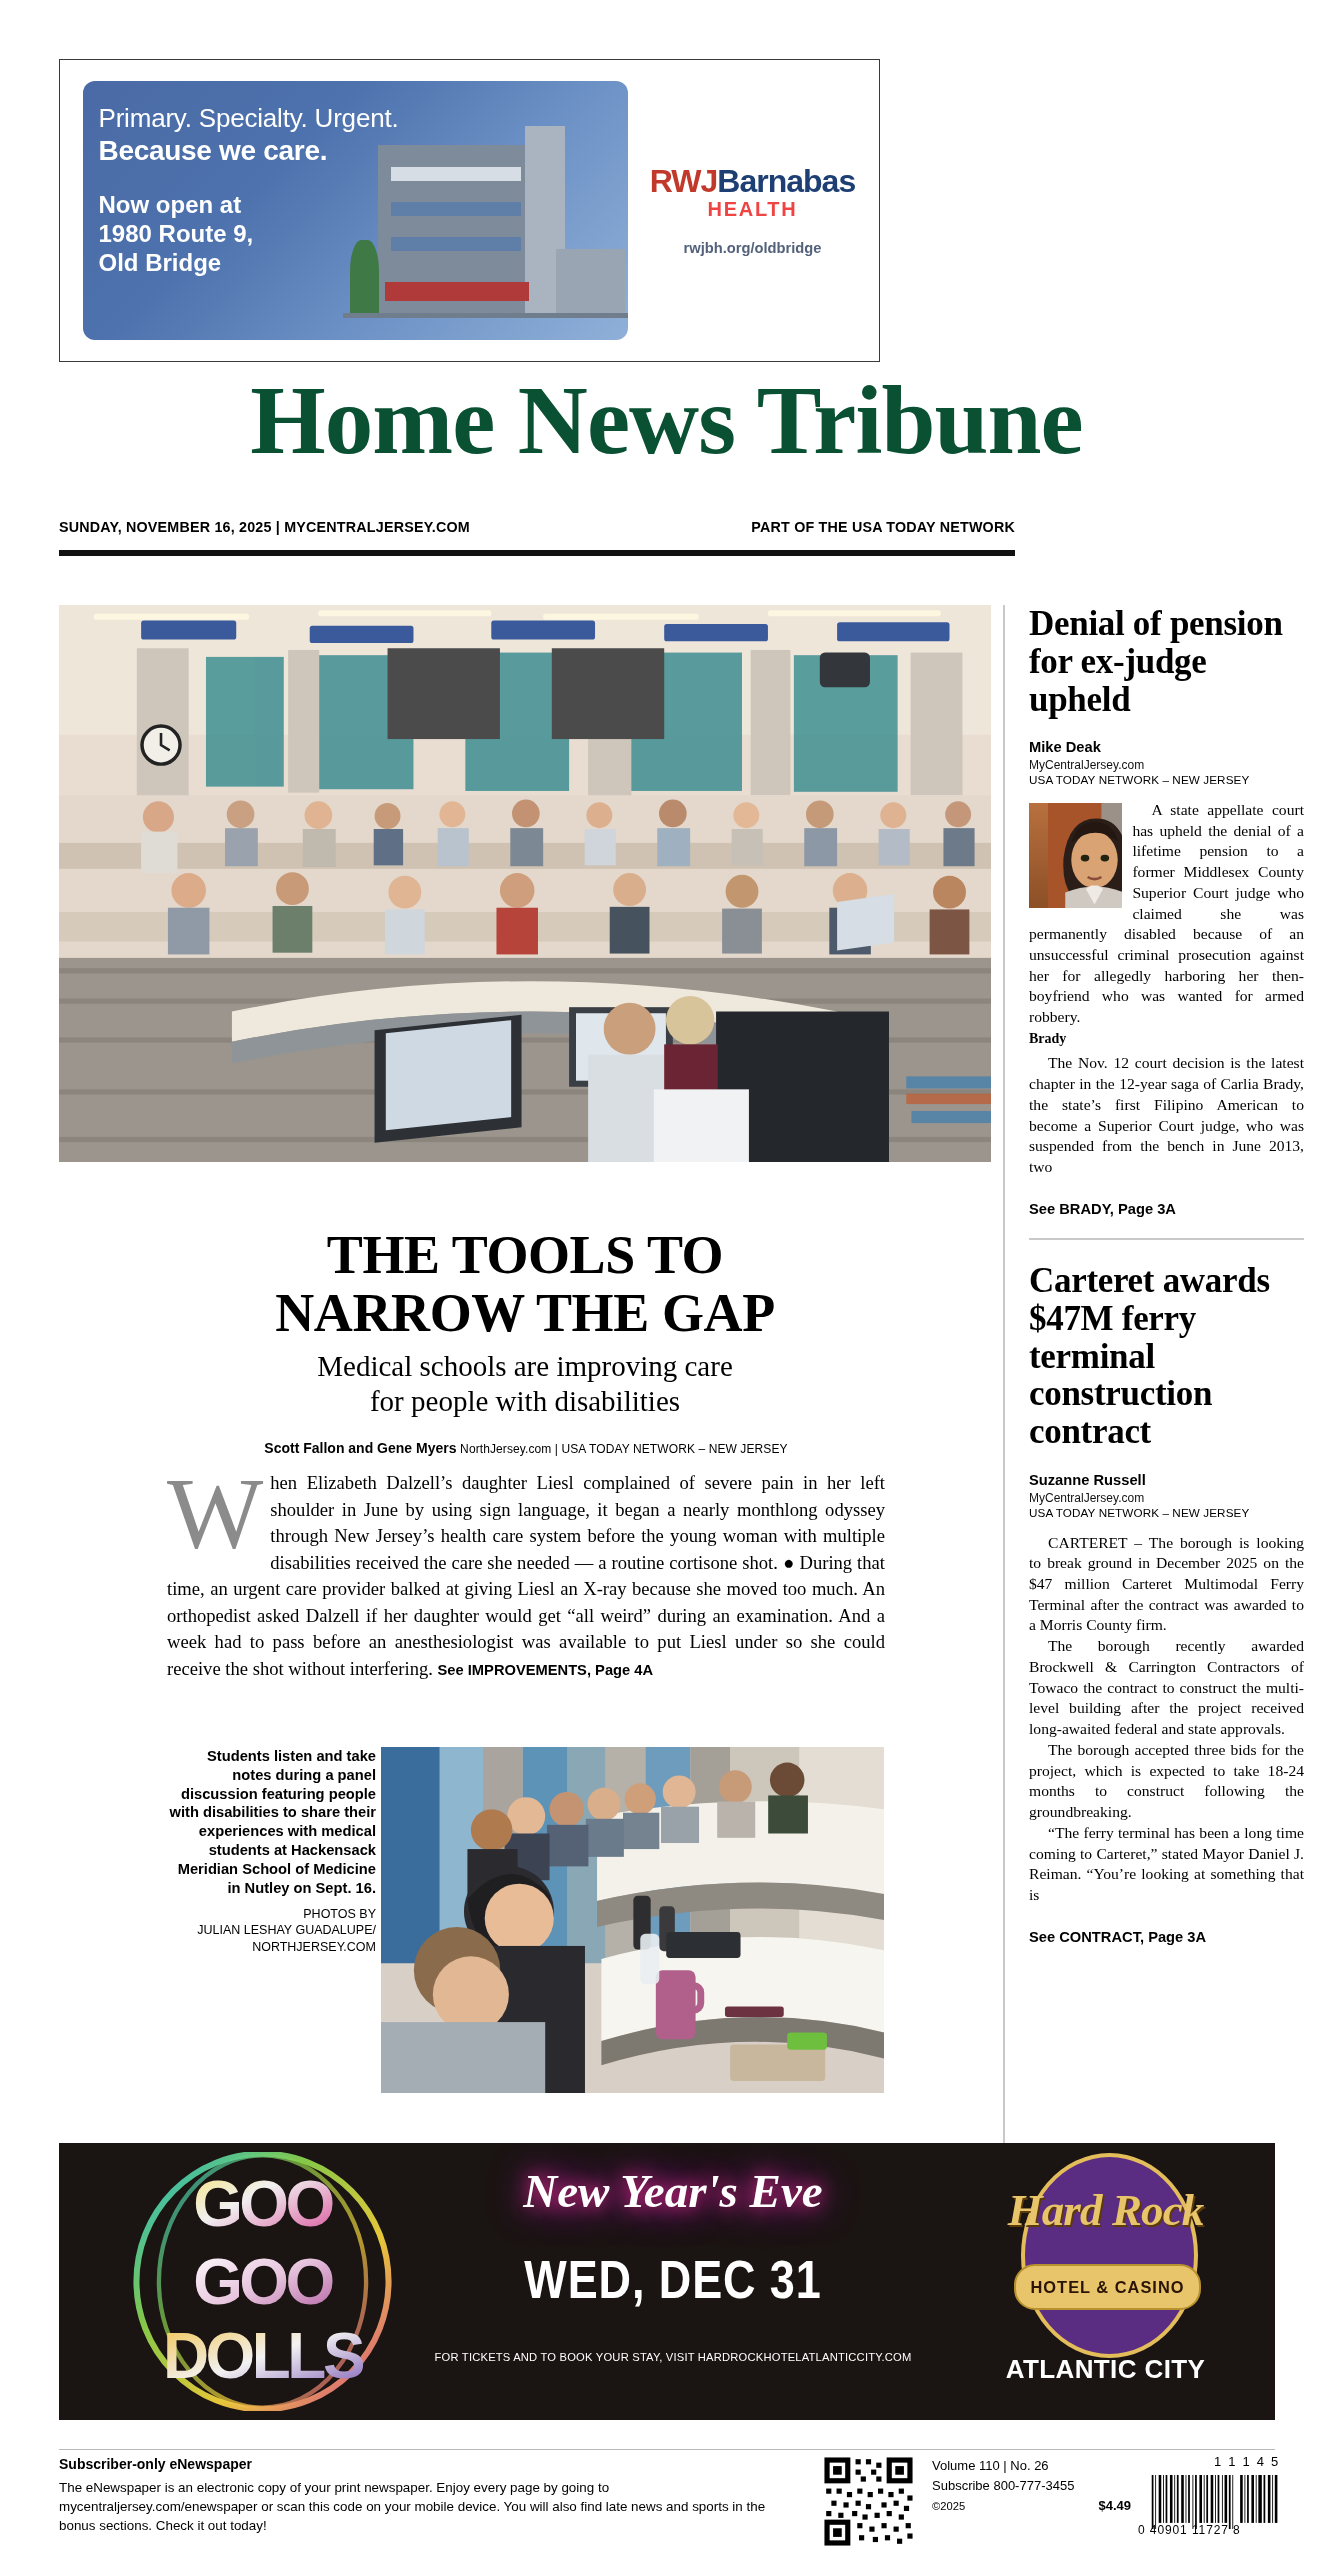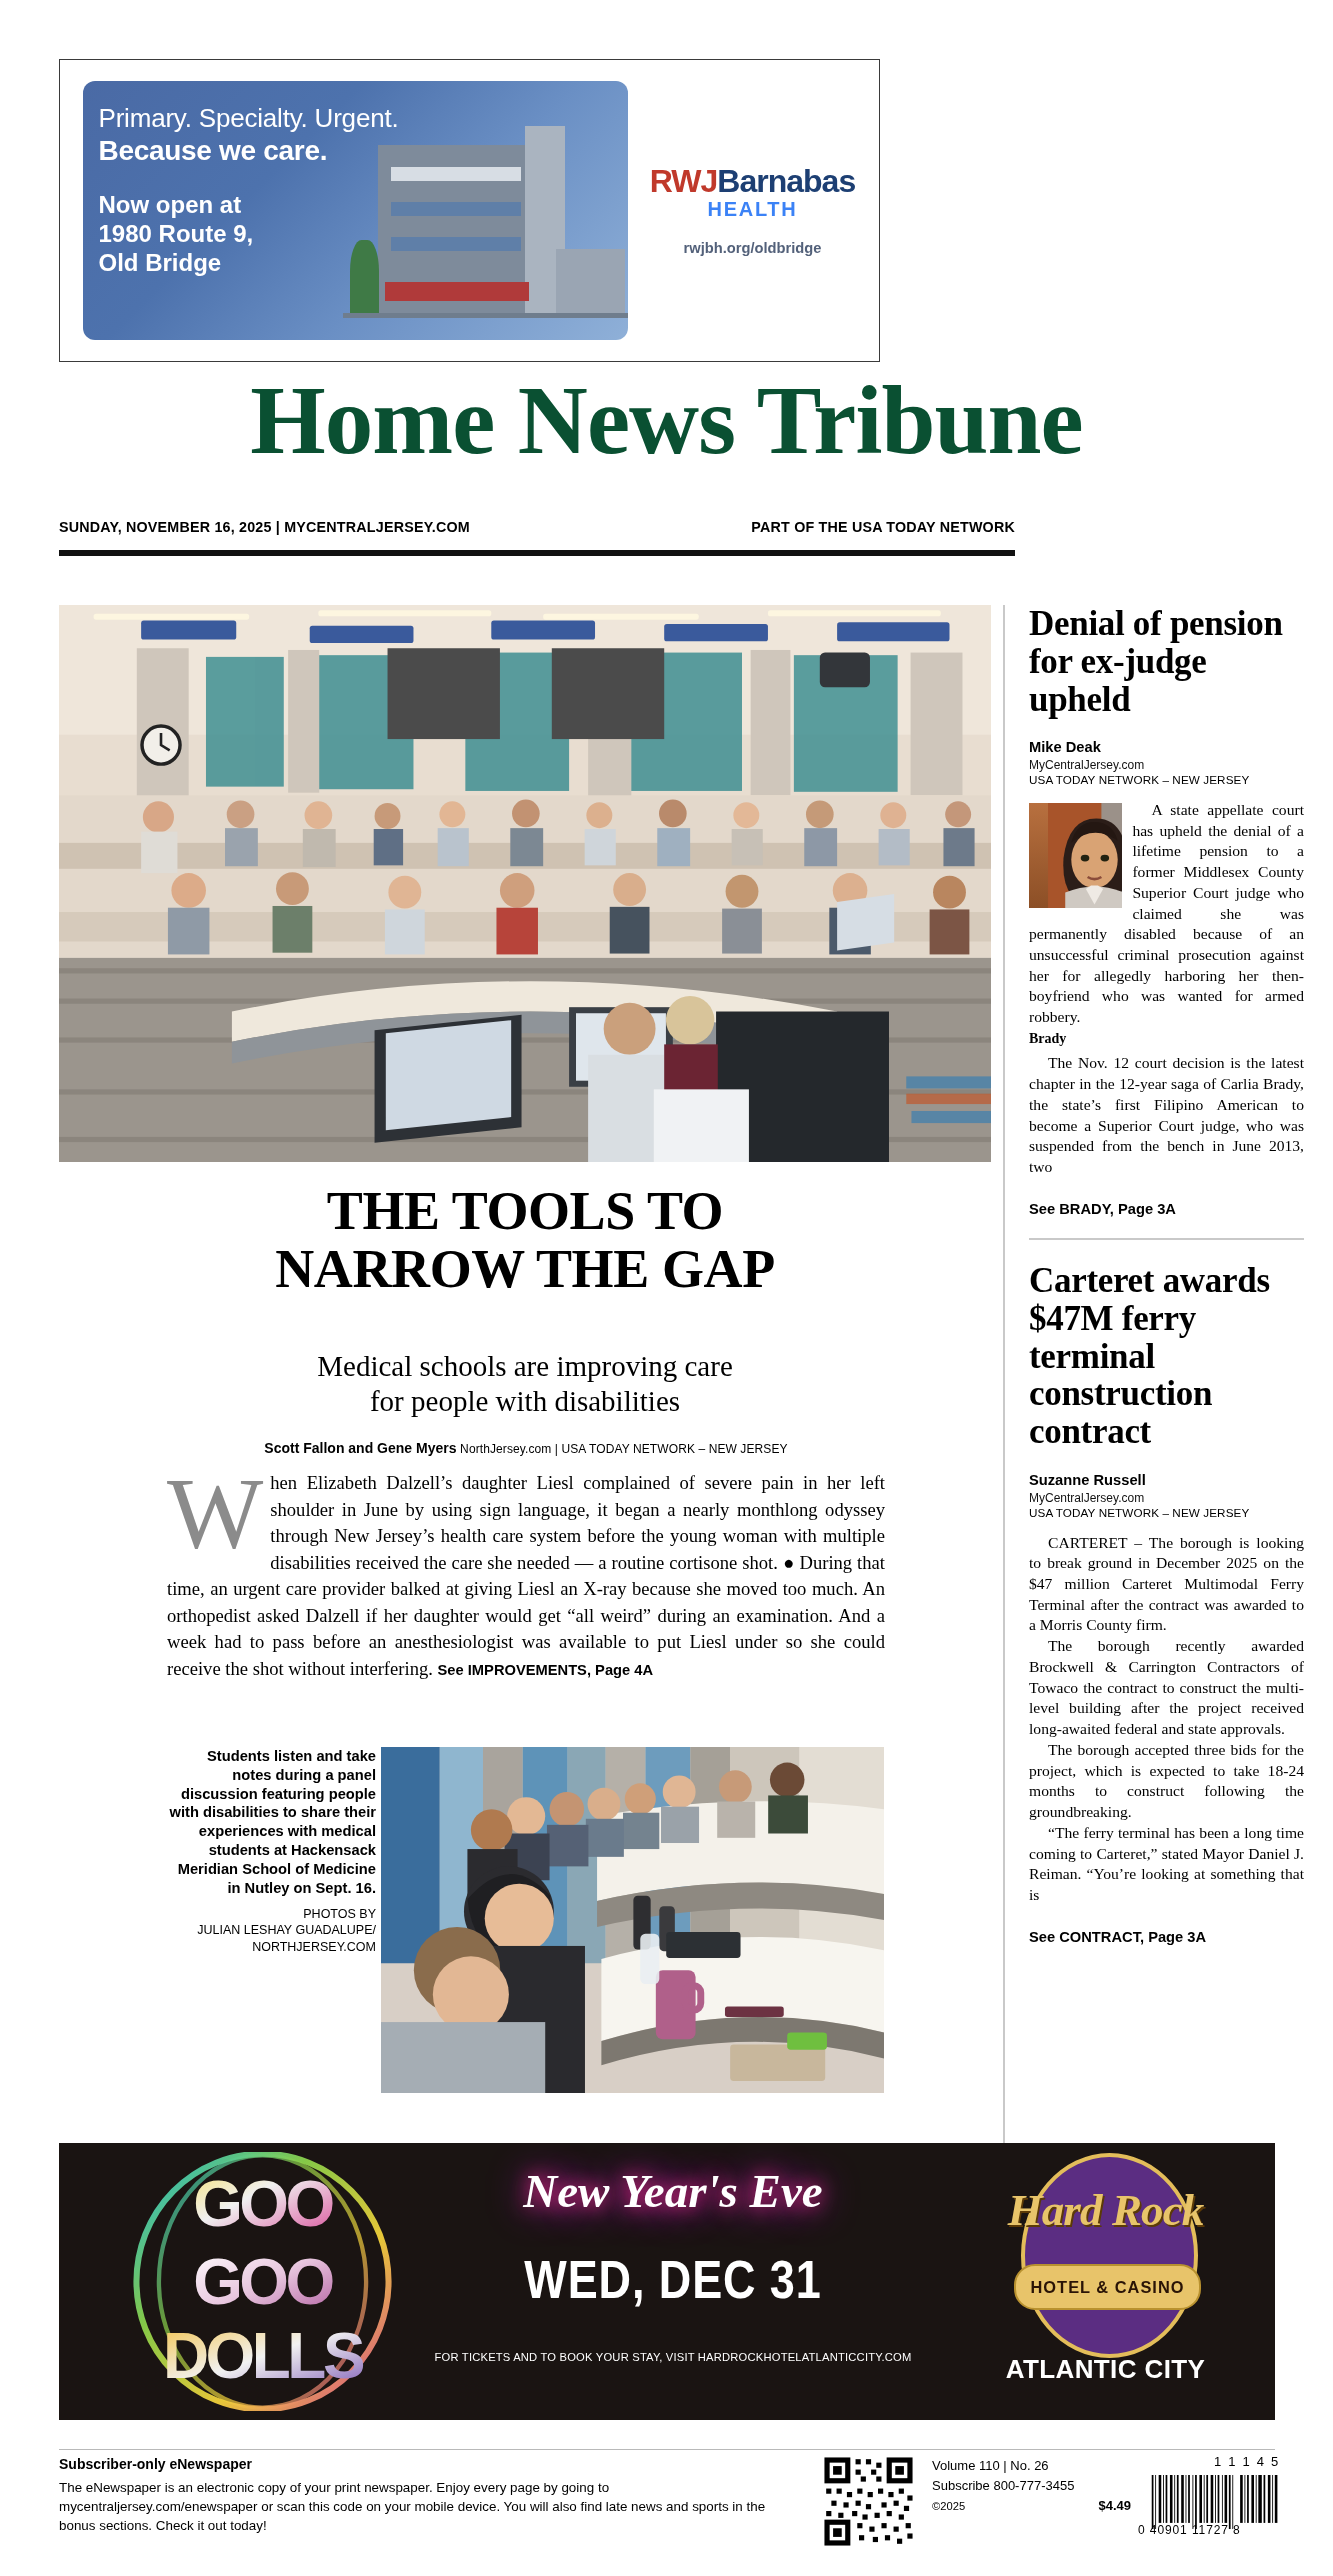--- a/index.html
+++ b/index.html
@@ -17,37 +17,37 @@
     background:linear-gradient(135deg,#4a6aa5 0%,#4d72ad 35%,#6a8fc4 62%,#8fb0d8 100%);}
   .bldg{position:absolute;right:0;bottom:22.5px;width:285px;height:199px;}
   .bldg .mass{position:absolute;background:#8d9bab;}
   .topad-txt{position:absolute;left:16px;top:22.5px;right:0;color:#fff;}
   .topad-l1{font-size:26px;font-weight:400;letter-spacing:-0.2px;line-height:1.15;}
   .topad-l2{font-size:28px;font-weight:700;letter-spacing:-0.3px;line-height:1.15;margin-top:1.7px;}
   .topad-l3{font-size:24px;font-weight:700;line-height:1.22;margin-top:22.5px;}
   .topad-right{flex:1;display:flex;flex-direction:column;align-items:center;justify-content:center;padding-left:21px;}
   .rwj{font-size:32px;font-weight:700;letter-spacing:-1px;line-height:1;}
   .rwj .r{color:#c0392b;}.rwj .b{color:#1d3f73;}
-  .rwjh{color:#3b82f6;font-size:20px;font-weight:700;letter-spacing:1.7px;margin-top:0.9px;}
+  .rwjh{color:#ef4444;font-size:20px;font-weight:700;letter-spacing:1.7px;margin-top:0.9px;}
   .rwjurl{color:#53617a;font-size:14.7px;font-weight:700;margin-top:19px;}
 
   
   .masthead{position:absolute;left:0;top:372px;width:1333px;text-align:center;
     font-family:"Liberation Serif","DejaVu Serif",serif;color:#0a5032;
     font-size:97px;font-weight:700;letter-spacing:-0.9px;line-height:1;}
   .dateline{position:absolute;left:59px;top:519px;width:956px;
     display:flex;justify-content:space-between;align-items:flex-end;
     font-size:14.3px;font-weight:600;letter-spacing:0.2px;}
   .rule-heavy{position:absolute;left:59px;top:550px;width:956px;height:6px;background:#111;}
 
   
   .lead-photo{position:absolute;left:59px;top:605px;width:932px;height:557px;overflow:hidden;background:#d9cfc4;}
   .vrule{position:absolute;left:1003px;top:605px;width:1.7px;height:1548px;background:#c9c9c9;}
 
-  .hl-main{position:absolute;left:59px;top:1183px;width:932px;text-align:center;
+  .hl-main{position:absolute;left:59px;top:1227px;width:932px;text-align:center;
     font-family:"Liberation Serif","DejaVu Serif",serif;font-weight:700;
     font-size:54px;line-height:1.07;letter-spacing:-0.4px;}
   .deck{position:absolute;left:59px;top:1349px;width:932px;text-align:center;
     font-family:"Liberation Serif","DejaVu Serif",serif;font-weight:400;
     font-size:29px;line-height:1.2;}
   .byline-main{position:absolute;left:167px;top:1440px;width:718px;text-align:center;font-size:13px;}
   .byline-main b{font-weight:700;font-size:14px;}
   .byline-main span{font-weight:400;font-size:12px;letter-spacing:0.1px;}
 
   .lede{position:absolute;left:167px;top:1470px;width:718px;

